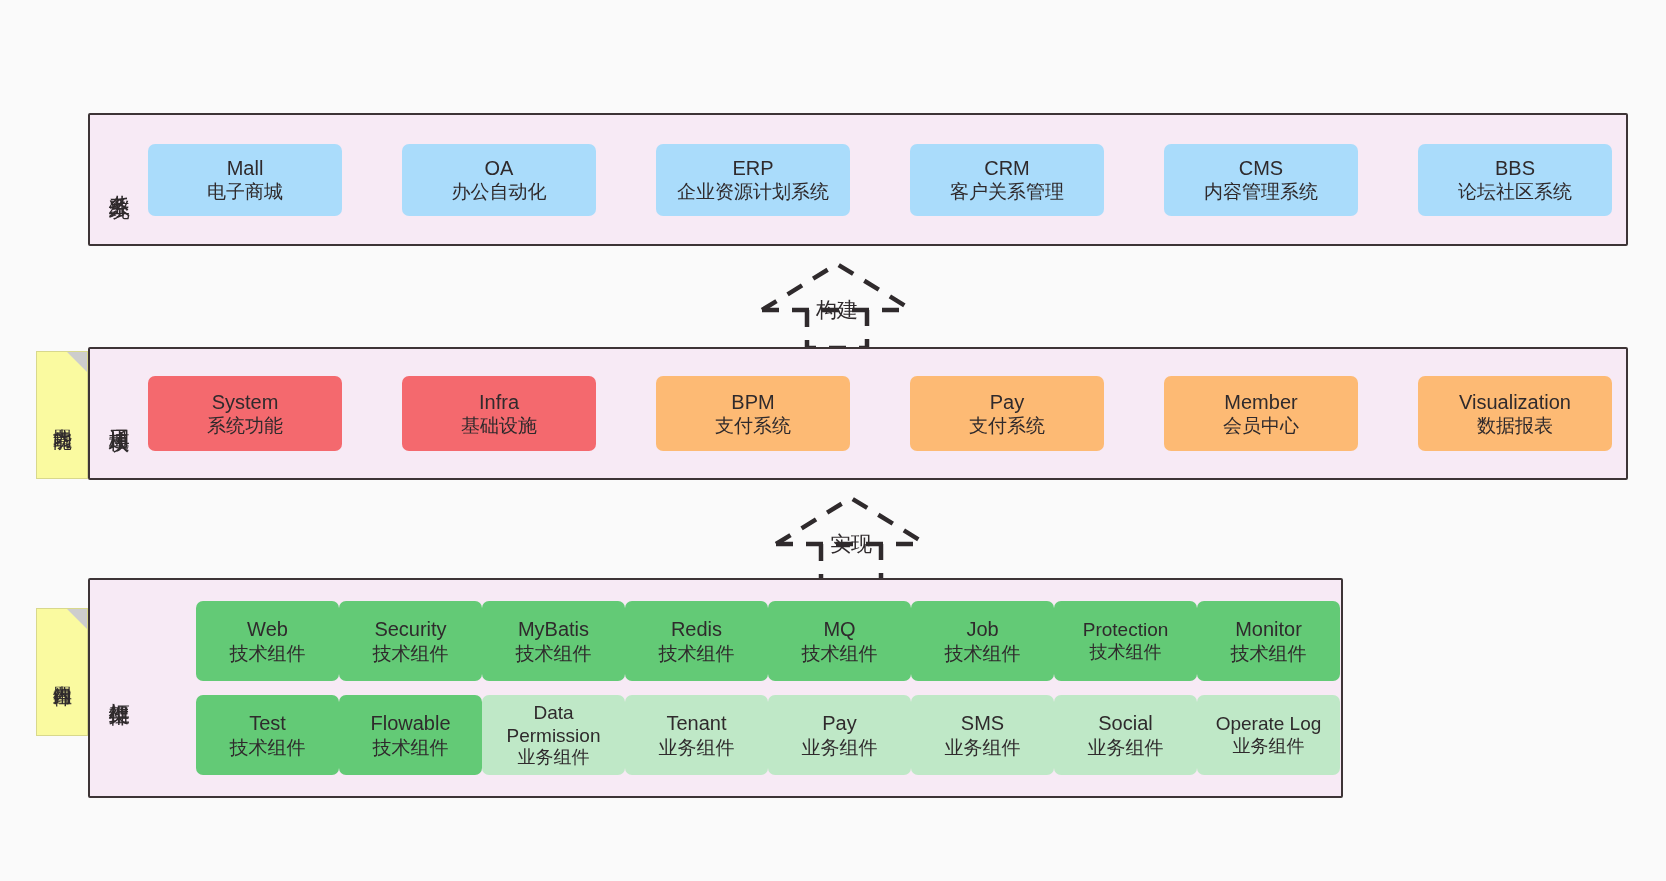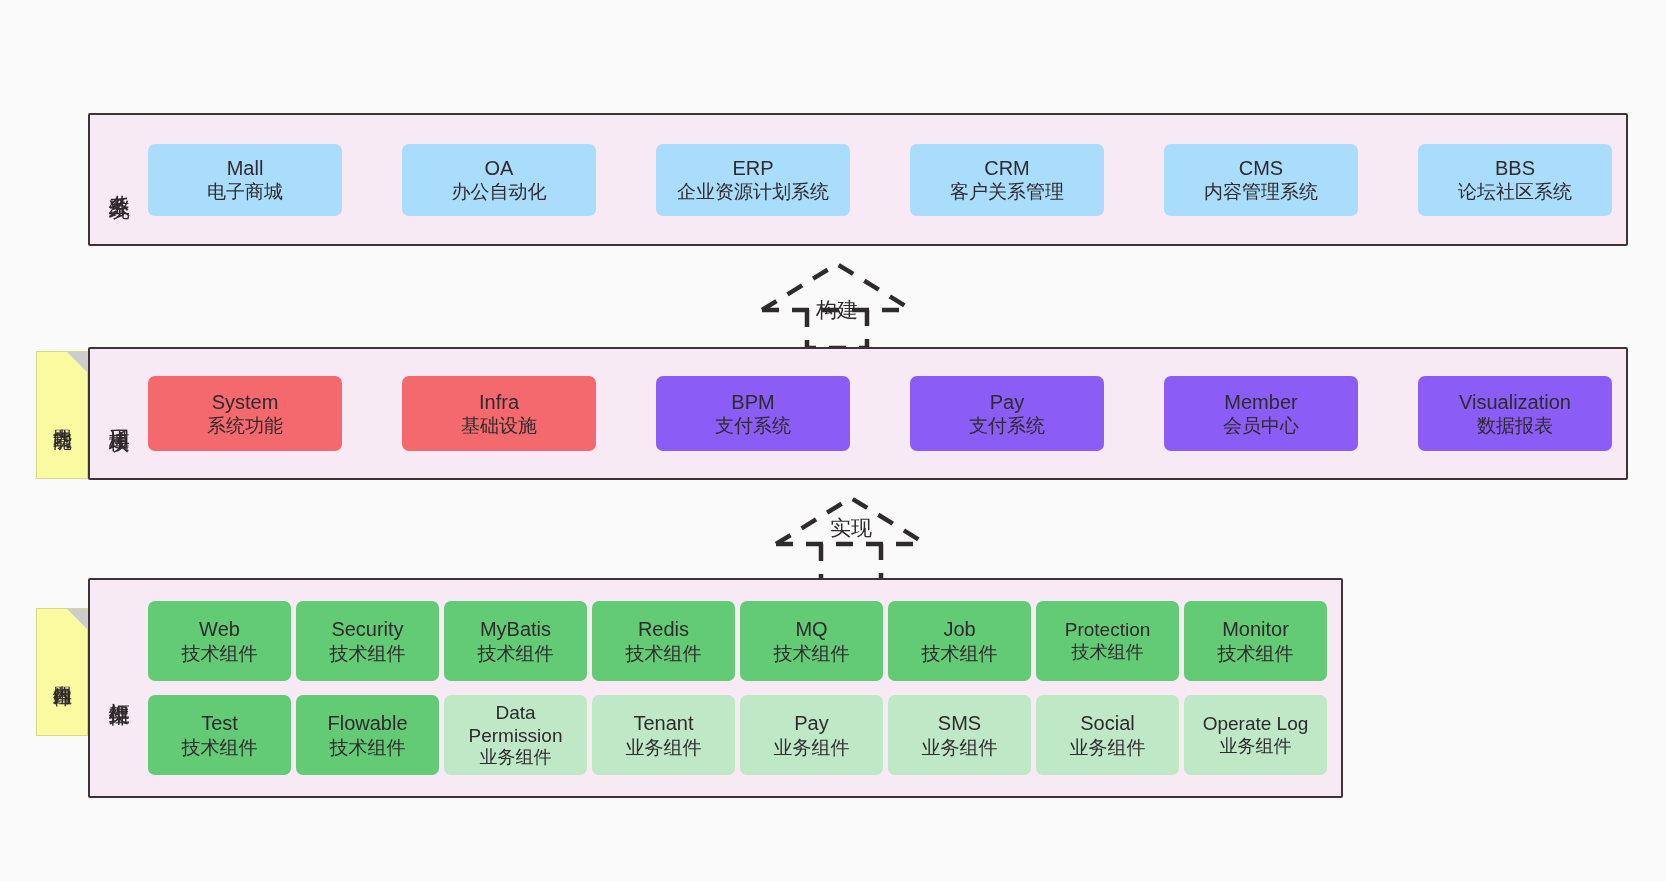--- a/index.html
+++ b/index.html
@@ -70,32 +70,32 @@
     line-height: 1.22;
     padding: 4px 6px;
   }
   .card .en { font-size: 20px; }
   .card .cn { font-size: 19px; }
   .card.compact .en { font-size: 19px; }
   .card.compact .cn { font-size: 18px; }
 
   .c-blue       { background: #aadcfb; }
   .c-red        { background: #f4696e; }
-  .c-pink       { background: #8b5cf6; }
+  .c-pink       { background: #fdba74; }
   .c-green      { background: #63ca76; }
   .c-lightgreen { background: #bfe8c7; }
 
   
   #layer-business { left: 88px;  top: 113px; width: 1540px; height: 133px; }
   #layer-business .card { width: 194px; height: 72px; }
 
   #layer-common   { left: 88px;  top: 347px; width: 1540px; height: 133px; }
   #layer-common .card { width: 194px; height: 75px; }
 
-  #layer-framework{ left: 88px;  top: 578px; width: 1255px; height: 220px; }
+  #layer-framework{ left: 88px;  top: 578px; width: 1255px; height: 220px; gap: 48px; }
   #layer-framework .card { width: 143px; height: 80px; }
 
   
   .note {
     position: absolute;
     box-sizing: border-box;
     background: #fafaa0;
     border: 1px solid #d8d88c;
     display: flex;
     align-items: center;
@@ -124,21 +124,21 @@
   .arrow-label {
     position: absolute;
     font-size: 21px;
     color: #2f2a2c;
     background: transparent;
     white-space: nowrap;
   }
   #arrow-build   { left: 752px; top: 258px; }
   #arrow-build .arrow-label   { left: 64px; top: 38px; }
   #arrow-realize { left: 766px; top: 492px; }
-  #arrow-realize .arrow-label { left: 64px; top: 22px; }
+  #arrow-realize .arrow-label { left: 64px; top: 38px; }
 </style>
 </head>
 <body>
 
 <div id="stage">
 
   <div class="layer" id="layer-business">
     <div class="layer-title">业务系统</div>
     <div class="layer-body">
       <div class="row">

